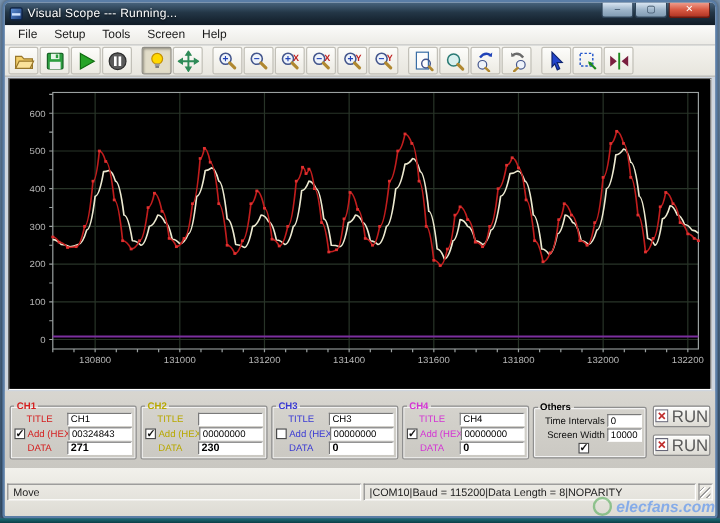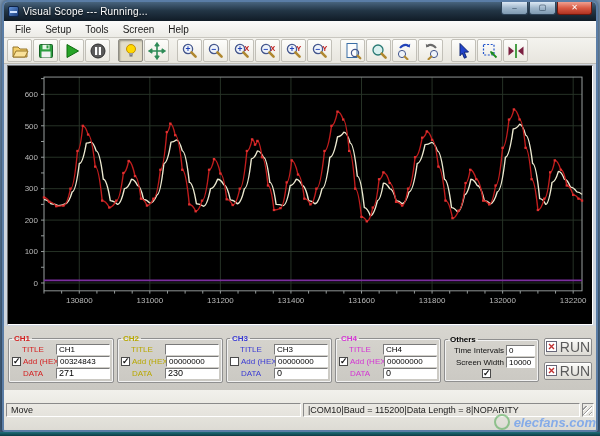--- a/index.html
+++ b/index.html
@@ -51,21 +51,21 @@
   fieldset { border:1px solid #8f8f8f; border-radius:2px; box-shadow:inset 0 0 0 1px #f2f2f2; padding:1px 3px 2px 3px; background:transparent; min-width:0; }
   fieldset legend { font-size:8px; font-weight:bold; padding:0 2px; line-height:7px; }
   .chan { flex:0 0 106px; }
   .chan .row, .others .row { display:flex; align-items:center; margin:1px 0; gap:2px; }
   .lbl { font-size:8px; width:42px; text-align:center; flex:0 0 42px; white-space:nowrap; }
   .cb { width:9px; height:9px; flex:0 0 9px; background:#fff; border:1px solid #4a4a4a; position:relative; }
   .cb.checked::after { content:"✓"; position:absolute; left:0; top:-2px; font-size:9px; font-weight:bold; color:#111; }
   .row .cb + .lbl { width:32px; flex:0 0 32px; }
   .inp { flex:1 1 auto; min-width:0; height:11px; font-size:8px; font-family:"Liberation Sans",sans-serif;
     border:1px solid; border-color:#7a7a7a #fff #fff #7a7a7a; background:#fff; padding:0 2px; }
-  .inp.bold { font-weight:normal; font-size:9px; }
+  .inp.bold { font-weight:bold; font-size:9px; }
   .others { flex:1 1 auto; }
   .others .lbl { color:#111; width:56px; flex:0 0 56px; text-align:right; }
   .others .inp { max-width:52px; }
   .run-col { flex:0 0 52px; display:flex; flex-direction:column; justify-content:center; gap:6px; padding:4px 2px; }
   .run-btn { height:18px; border:1px solid #8a8a8a; border-radius:2px;
     background:linear-gradient(180deg,#fcfcfa,#dddbd4); display:flex; align-items:center; justify-content:center; gap:3px;
     font-size:14px; color:#5a5a5a; box-shadow:1px 1px 0 #fff inset; }
   .run-btn svg { width:11px; height:11px; }
 
   

